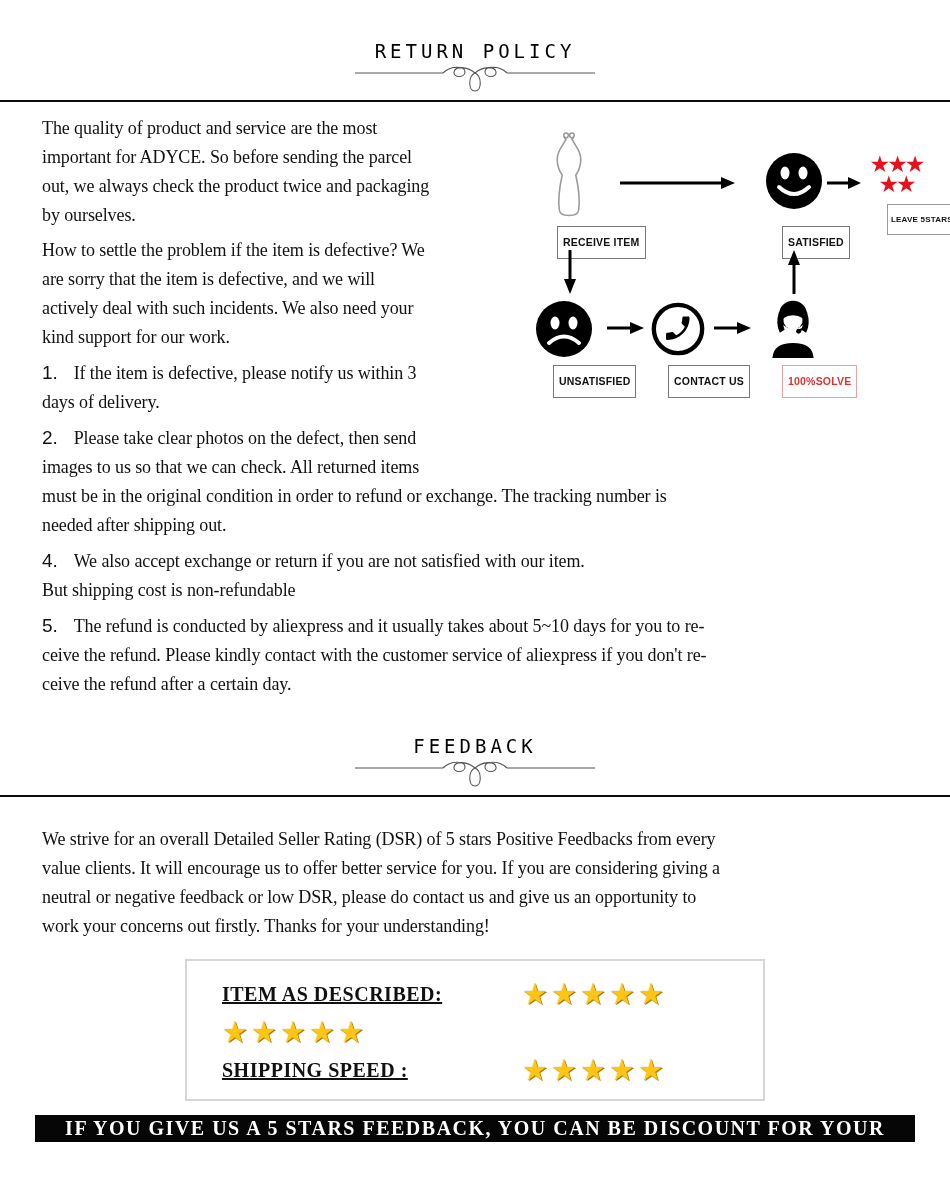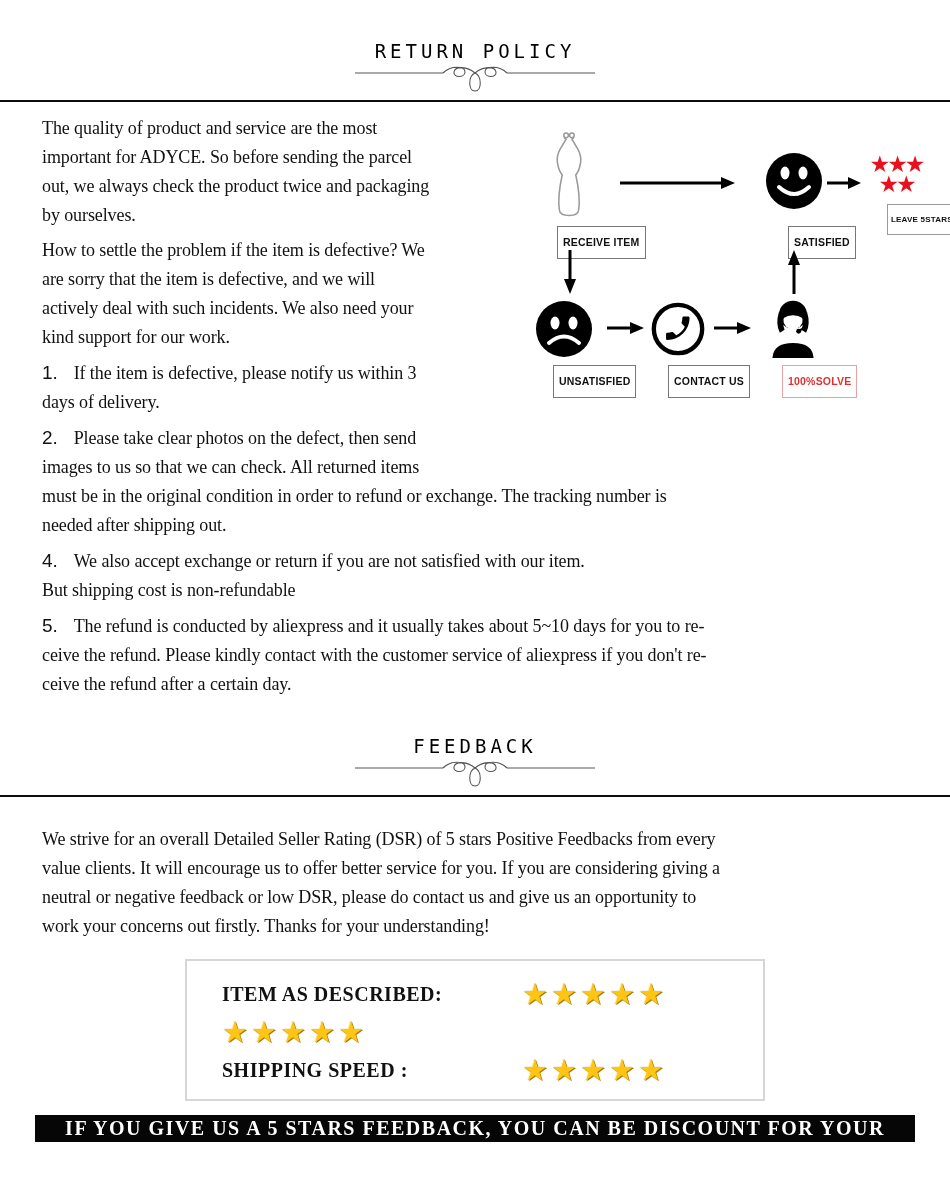--- a/index.html
+++ b/index.html
@@ -31,21 +31,21 @@
           padding:1px 5px; white-space:nowrap;margin-left:25px;}
   .dlabel.red{color:var(--solve_red); border-color:#e9a0a0;}
   .dlabel.tiny{font-size:8px; padding:0 3px; border-color:#999;}
   .redstars{width:68px; text-align:center; line-height:20px; color:var(--star_red);
             font-size:23px; letter-spacing:-3px; font-family:"DejaVu Sans", sans-serif;}
 
   
   .fb-body{padding:28px 40px 0 42px; font-size:18px; line-height:29px; white-space:pre-line; letter-spacing:-0.1px;}
   .ratings{width:580px; margin:18px 0 0 185px; border:2px solid #d6d6d6; padding:14px 0 10px 35px;}
   .rating-row{display:flex; align-items:center; height:38px;}
-  .rating-label{width:300px; font-weight:bold; font-size:20px; letter-spacing:0.5px;}
+  .rating-label{width:300px; font-weight:bold; font-size:20px; letter-spacing:0.5px;text-decoration:underline;}
   .rating-stars{font-family:"DejaVu Sans", sans-serif; font-size:29px; letter-spacing:3px;
                 color:var(--star_gold);
                 text-shadow:1px 1px 0 var(--star_gold_dark), -1px 0 0 #fff2c0, 0 0 1px #8a6400;}
   .banner{margin:14px 35px 0; height:27px; background:var(--banner_bg); color:var(--banner_text);
           text-align:center; line-height:27px; font-weight:bold; font-size:20px; letter-spacing:1.5px;
           font-family:"Liberation Serif", serif;}
   svg{display:block;}
 </style>
 </head>
 <body>
@@ -81,21 +81,21 @@
       <line x1="0" y1="7" x2="102" y2="7" stroke="#000" stroke-width="3"></line>
       <polygon points="101,1 115,7 101,13" fill="#000"></polygon>
     </svg>
 
     <svg class="dnode" style="left:240px;top:28px" width="58" height="58" viewBox="0 0 58 58">
       <circle cx="29" cy="29" r="28" fill="#000"></circle>
       <ellipse cx="20" cy="21" rx="4.5" ry="6.5" fill="#fff"></ellipse>
       <ellipse cx="38" cy="21" rx="4.5" ry="6.5" fill="#fff"></ellipse>
       <path d="M14 35 q15 14 30 0" stroke="#fff" stroke-width="4" fill="none" stroke-linecap="round"></path>
     </svg>
-    <span class="dlabel" style="left:238px;top:102px">SATISFIED</span>
+    <span class="dlabel" style="left:232px;top:102px">SATISFIED</span>
 
     <svg class="dnode" style="left:302px;top:52px" width="34" height="14" viewBox="0 0 34 14">
       <line x1="0" y1="7" x2="22" y2="7" stroke="#000" stroke-width="3"></line>
       <polygon points="21,1 34,7 21,13" fill="#000"></polygon>
     </svg>
 
     <div class="dnode redstars" style="left:337px;top:30px">
       <div>★★★</div>
       <div>★★</div>
     </div>

